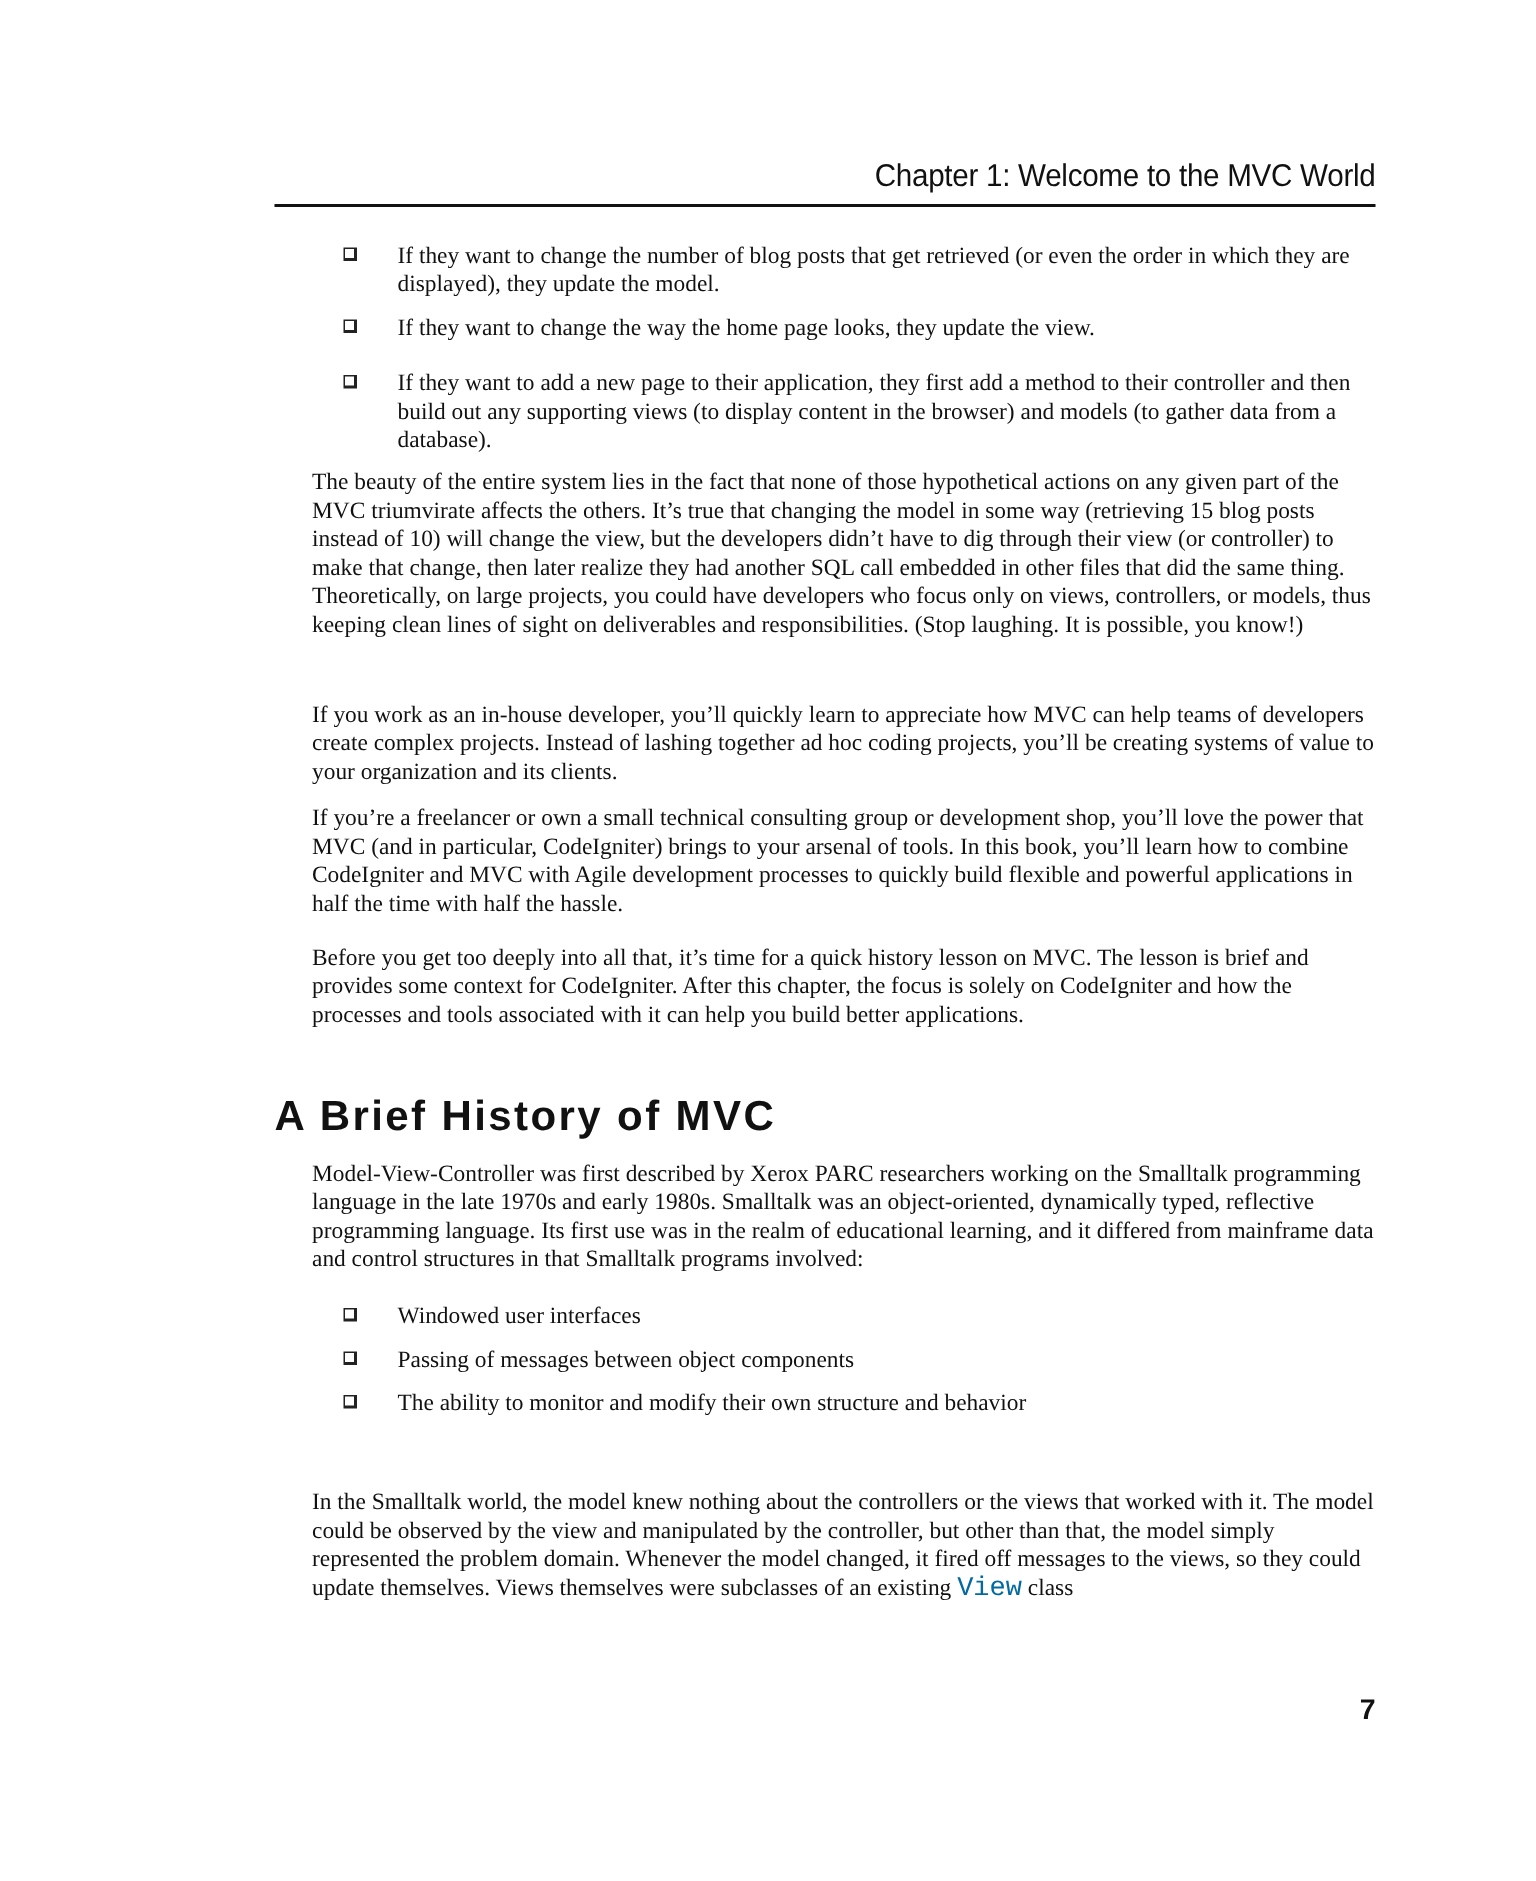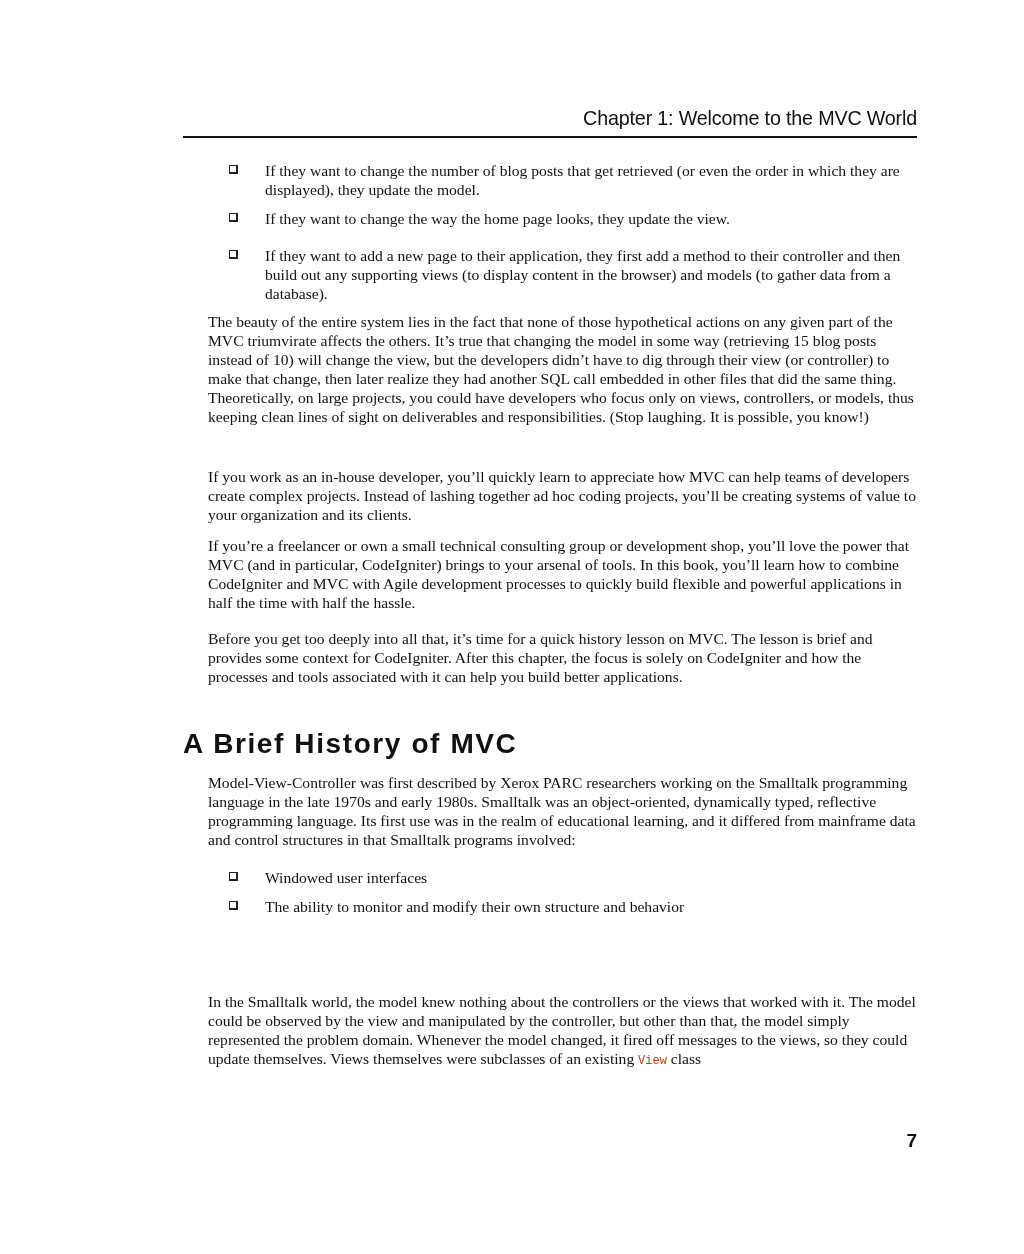--- a/index.html
+++ b/index.html
@@ -22,21 +22,21 @@
     .box {
       position: absolute; left: 0; top: 4px; width: 9px; height: 9px;
       border: 1px solid #222; border-right-width: 2px; border-bottom-width: 2px; box-sizing: border-box;
     }
     .para { position: absolute; left: 208px; width: 712px; margin: 0; }
     .section-heading {
       position: absolute; left: 183px; top: 728px; margin: 0;
       font-family: "Liberation Sans", sans-serif; font-weight: bold;
       font-size: 28px; letter-spacing: 1.6px; color: #111;
     }
-    code { font-family: "Liberation Mono", monospace; font-size: 12px; color: #c2410c; }
+    code { font-family: "Liberation Mono", monospace; font-size: 18px; color: #0369a1; }
     .page-number {
       position: absolute; left: 890px; width: 27px; top: 1130px; text-align: right;
       font-family: "Liberation Sans", sans-serif; font-weight: bold; font-size: 19px; color: #111;
     }
   </style>
 </head>
 <body>
 
 <div class="page">
 
@@ -65,20 +65,24 @@
 
   <h2 class="section-heading">A Brief History of MVC</h2>
 
   <p class="para body-text" style="top:773px;">Model-View-Controller was first described by Xerox PARC researchers working on the Smalltalk programming language in the late 1970s and early 1980s. Smalltalk was an object-oriented, dynamically typed, reflective programming language. Its first use was in the realm of educational learning, and it differed from mainframe data and control structures in that Smalltalk programs involved:</p>
 
   <ul class="bullets body-text" style="top:868px;">
     <li style="margin-bottom:10px;">
       <span class="box"></span>
       <span>Windowed user interfaces</span>
     </li>
+    <li style="margin-bottom:10px;">
+      <span class="box"></span>
+      <span>Passing of messages between object components</span>
+    </li>
     <li>
       <span class="box"></span>
       <span>The ability to monitor and modify their own structure and behavior</span>
     </li>
   </ul>
 
   <p class="para body-text" style="top:992px;"><span>In the Smalltalk world, the model knew nothing about the controllers or the views that worked with it. The model could be observed by the view and manipulated by the controller, but other than that, the model simply represented the problem domain. Whenever the model changed, it fired off messages to the views, so they could update themselves. Views themselves were subclasses of an existing</span> <code>View</code> <span>class</span></p>
 
   <div class="page-number">7</div>
 </div>

